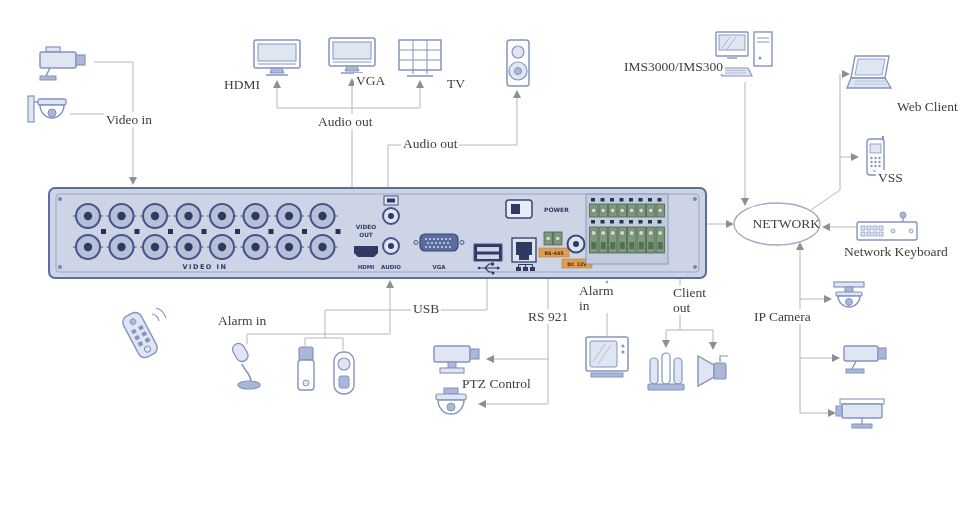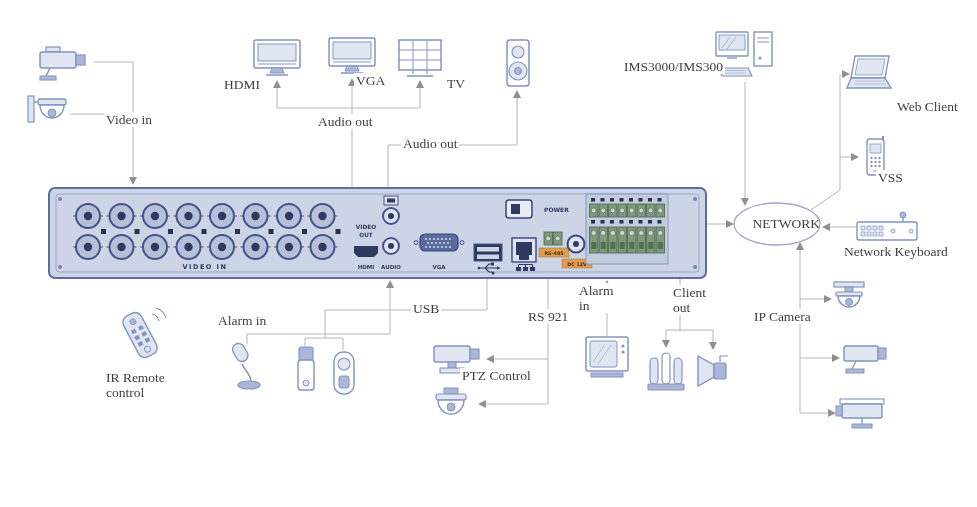--- a/index.html
+++ b/index.html
@@ -457,21 +457,20 @@
   <div class="lbl" style="left:354px;top:73px">VGA</div>
   <div class="lbl" style="left:445px;top:76px">TV</div>
   <div class="lbl" style="left:316px;top:114px">Audio out</div>
   <div class="lbl" style="left:401px;top:136px">Audio out</div>
   <div class="lbl" style="left:622px;top:59px">IMS3000/IMS300</div>
   <div class="lbl" style="left:895px;top:99px">Web Client</div>
   <div class="lbl" style="left:876px;top:170px">VSS</div>
   <div class="lbl clear" style="left:732px;top:216px;width:90px">NETWORK</div>
   <div class="lbl" style="left:842px;top:244px">Network Keyboard</div>
   <div class="lbl" style="left:752px;top:309px">IP Camera</div>
-  <div class="lbl wrap" style="left:104px;top:370px;width:76px">IR Remote control</div>
   <div class="lbl" style="left:216px;top:313px">Alarm in</div>
   <div class="lbl" style="left:411px;top:301px">USB</div>
   <div class="lbl" style="left:526px;top:309px">RS 921</div>
-  <div class="lbl" style="left:460px;top:368px">PTZ Control</div>
+  <div class="lbl" style="left:460px;top:376px">PTZ Control</div>
   <div class="lbl wrap" style="left:577px;top:283px;width:48px">Alarm in</div>
   <div class="lbl wrap" style="left:671px;top:285px;width:48px">Client out</div>
 
 </div>
 
 </body></html>

